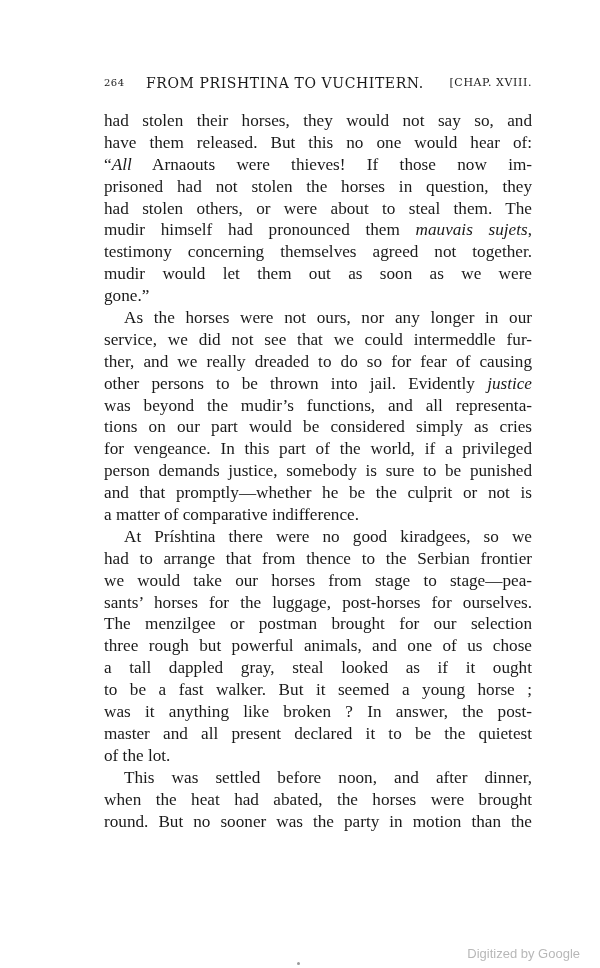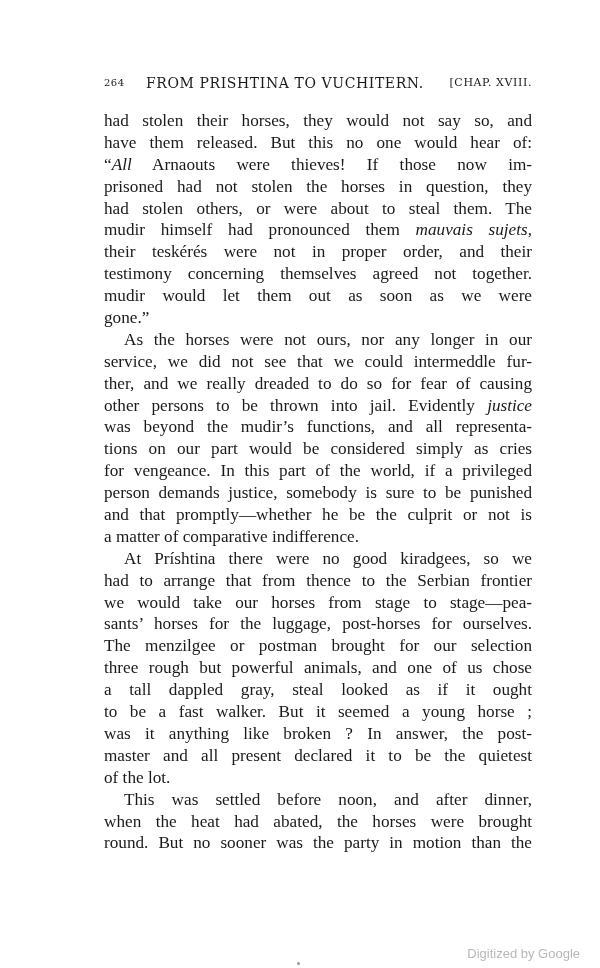--- a/index.html
+++ b/index.html
@@ -100,21 +100,20 @@
     <span class="running-title">FROM PRISHTINA TO VUCHITERN.</span>
     <span class="chapter-label">[CHAP. XVIII.</span>
   </div>
   <div class="body-text" id="body-text">
       <span class="line">had stolen their horses, they would not say so, and</span>
       <span class="line">have them released.  But this no one would hear of:</span>
       <span class="line"><span>“</span><em>All</em><span> Arnaouts were thieves!  If those now im-</span></span>
       <span class="line">prisoned had not stolen the horses in question, they</span>
       <span class="line">had stolen others, or were about to steal them.  The</span>
       <span class="line"><span>mudir himself had pronounced them </span><em>mauvais sujets</em><span>,</span></span>
-      <span class="line">their teskérés were not in proper order, and their</span>
       <span class="line">testimony concerning themselves agreed not together.</span>
       <span class="line">mudir would let them out as soon as we were</span>
       <span class="line last">gone.”</span>
       <span class="line indent">As the horses were not ours, nor any longer in our</span>
       <span class="line">service, we did not see that we could intermeddle fur-</span>
       <span class="line">ther, and we really dreaded to do so for fear of causing</span>
       <span class="line"><span>other persons to be thrown into jail.  Evidently </span><em>justice</em><span></span></span>
       <span class="line">was beyond the mudir’s functions, and all representa-</span>
       <span class="line">tions on our part would be considered simply as cries</span>
       <span class="line">for vengeance.  In this part of the world, if a privileged</span>

